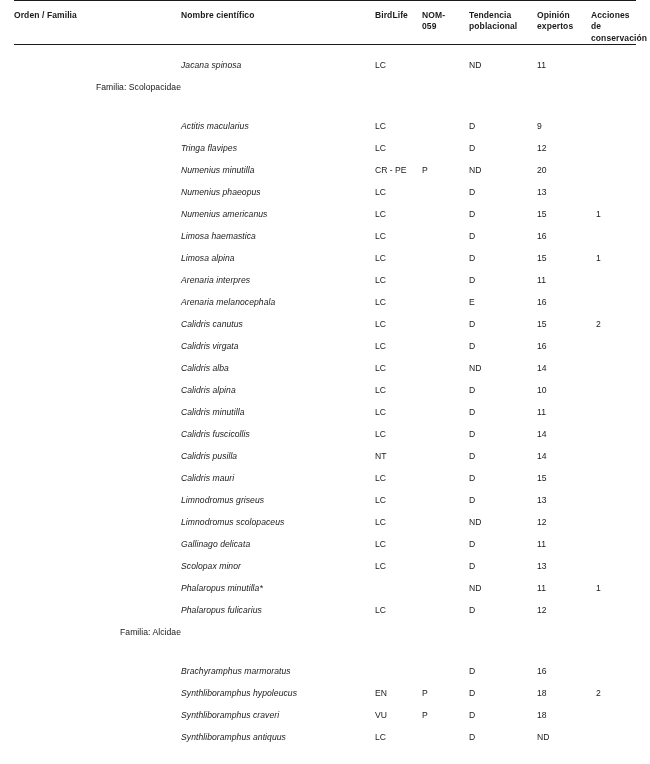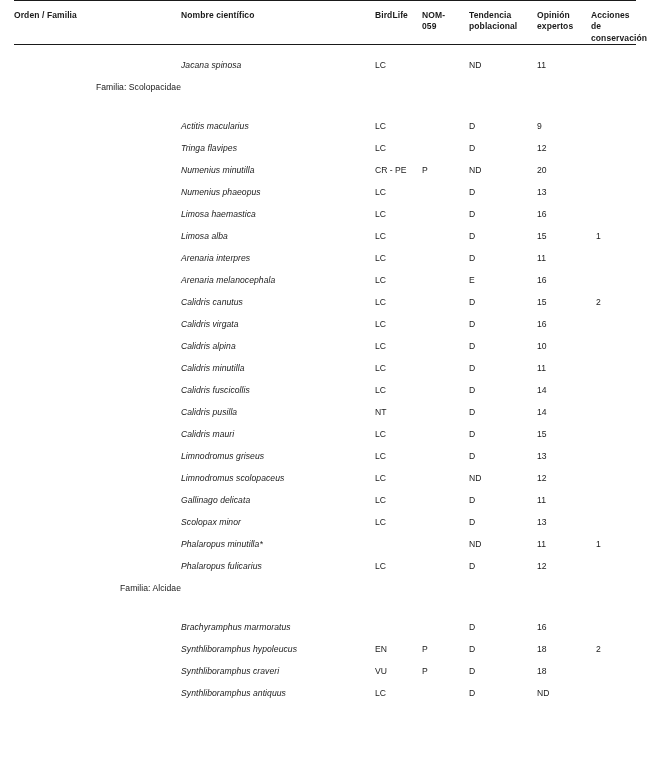--- a/index.html
+++ b/index.html
@@ -177,38 +177,47 @@
           <td></td>
           <td class="sci-name">Numenius phaeopus</td>
           <td class="col-birdlife">LC</td>
           <td class="col-nom"></td>
           <td class="col-tend">D</td>
           <td class="col-opin">13</td>
           <td class="col-acc"></td>
         </tr>
         <tr class="">
           <td></td>
-          <td class="sci-name">Limosa haemastica</td>
-          <td class="col-birdlife">LC</td>
-          <td class="col-nom"></td>
-          <td class="col-tend">D</td>
-          <td class="col-opin">16</td>
-          <td class="col-acc"></td>
-        </tr>
-        <tr class="">
-          <td></td>
-          <td class="sci-name">Limosa alba</td>
+          <td class="sci-name">Numenius americanus</td>
           <td class="col-birdlife">LC</td>
           <td class="col-nom"></td>
           <td class="col-tend">D</td>
           <td class="col-opin">15</td>
           <td class="col-acc">1</td>
         </tr>
         <tr class="">
           <td></td>
+          <td class="sci-name">Limosa haemastica</td>
+          <td class="col-birdlife">LC</td>
+          <td class="col-nom"></td>
+          <td class="col-tend">D</td>
+          <td class="col-opin">16</td>
+          <td class="col-acc"></td>
+        </tr>
+        <tr class="">
+          <td></td>
+          <td class="sci-name">Limosa alpina</td>
+          <td class="col-birdlife">LC</td>
+          <td class="col-nom"></td>
+          <td class="col-tend">D</td>
+          <td class="col-opin">15</td>
+          <td class="col-acc">1</td>
+        </tr>
+        <tr class="">
+          <td></td>
           <td class="sci-name">Arenaria interpres</td>
           <td class="col-birdlife">LC</td>
           <td class="col-nom"></td>
           <td class="col-tend">D</td>
           <td class="col-opin">11</td>
           <td class="col-acc"></td>
         </tr>
         <tr class="">
           <td></td>
           <td class="sci-name">Arenaria melanocephala</td>
@@ -227,20 +236,29 @@
           <td class="col-opin">15</td>
           <td class="col-acc">2</td>
         </tr>
         <tr class="">
           <td></td>
           <td class="sci-name">Calidris virgata</td>
           <td class="col-birdlife">LC</td>
           <td class="col-nom"></td>
           <td class="col-tend">D</td>
           <td class="col-opin">16</td>
+          <td class="col-acc"></td>
+        </tr>
+        <tr class="">
+          <td></td>
+          <td class="sci-name">Calidris alba</td>
+          <td class="col-birdlife">LC</td>
+          <td class="col-nom"></td>
+          <td class="col-tend">ND</td>
+          <td class="col-opin">14</td>
           <td class="col-acc"></td>
         </tr>
         <tr class="">
           <td></td>
           <td class="sci-name">Calidris alpina</td>
           <td class="col-birdlife">LC</td>
           <td class="col-nom"></td>
           <td class="col-tend">D</td>
           <td class="col-opin">10</td>
           <td class="col-acc"></td>

